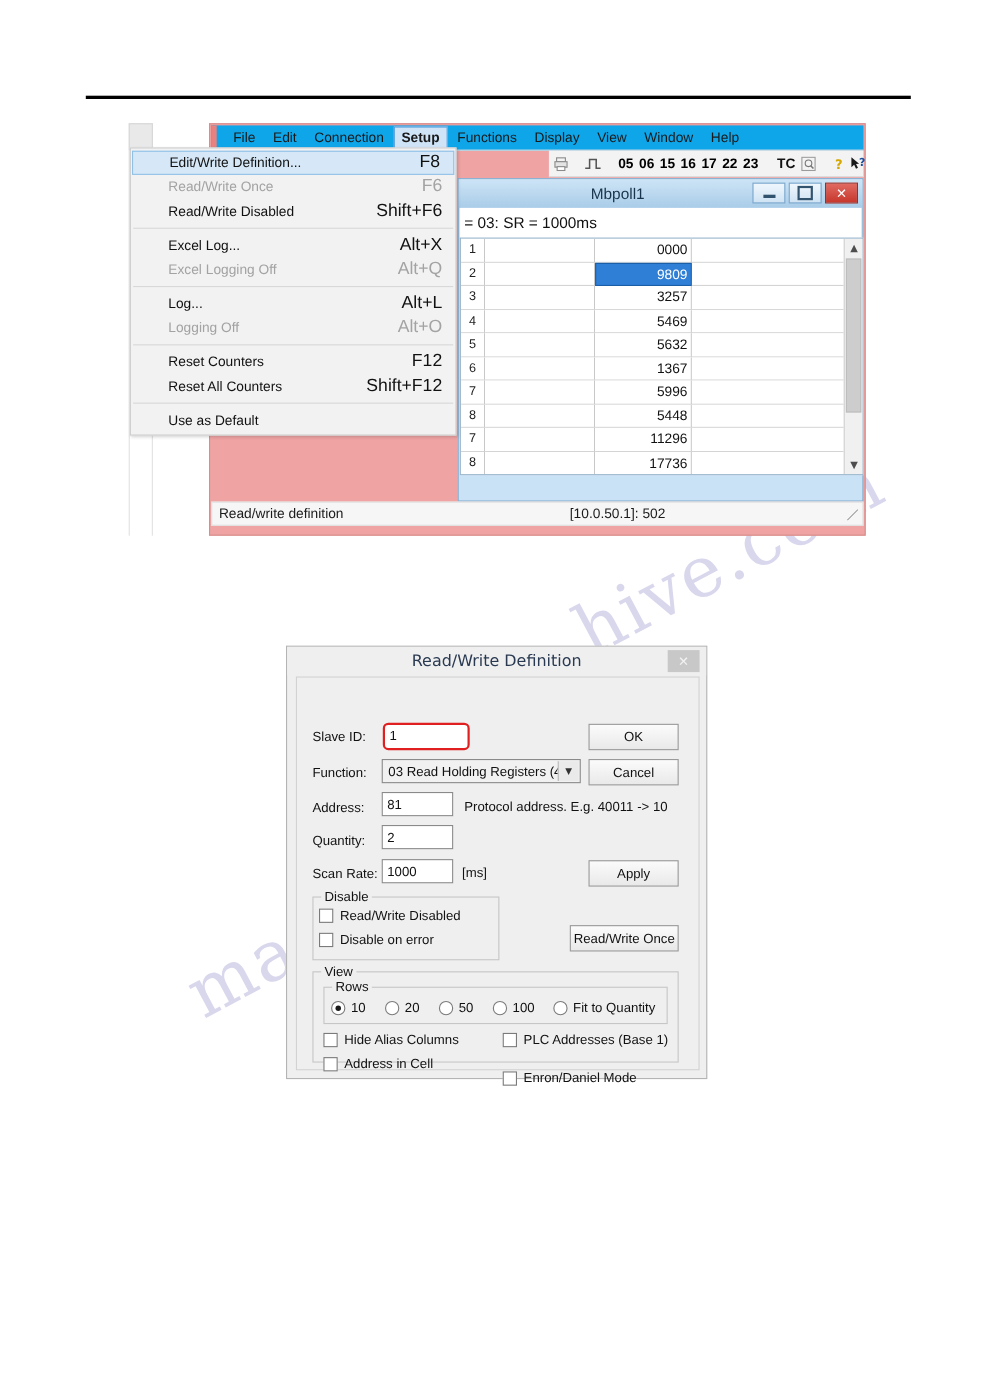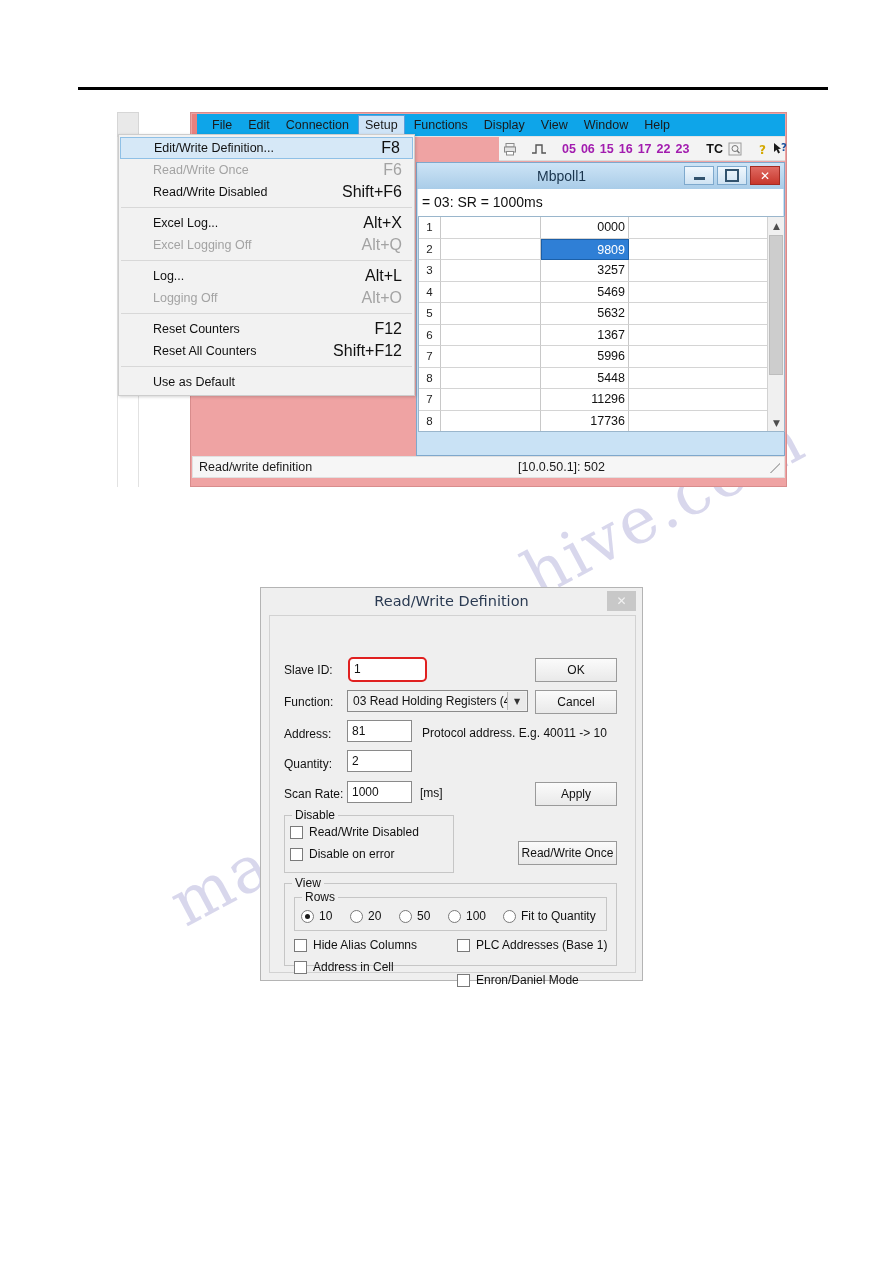--- a/index.html
+++ b/index.html
@@ -109,20 +109,21 @@
     font-size: 12.5px;
     color: #1a1a1a;
     padding: 3px 7px 4px 7px;
     margin-right: 2px;
     white-space: nowrap;
   }
   .menu-top.active {
     background: #cfe4f7;
     border: 1px solid #5a9fdc;
     padding: 2px 6px 3px 6px;
+    font-weight: bold;
   }
 
   
   #toolbar {
     position: absolute;
     left: 382px;
     top: 25px;
     width: 286px;
     height: 24px;
     background: #f3f3f3;
@@ -135,21 +136,21 @@
   }
   .tb-sep {
     width: 1px;
     height: 15px;
     background: #c5c5c5;
     margin: 0 4px;
   }
   .tb-num {
     font-size: 12.5px;
     font-weight: bold;
-    color: #a21caf;
+    color: #000000;
     padding: 0 1px;
   }
   .tb-tc {
     font-size: 12.5px;
     font-weight: bold;
     color: #111;
     padding: 0 2px;
   }
   .tb-icon { display:flex; align-items:center; justify-content:center; }
 

